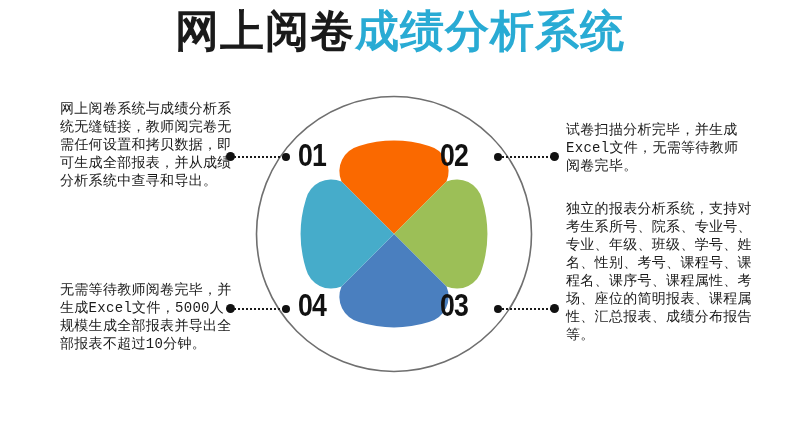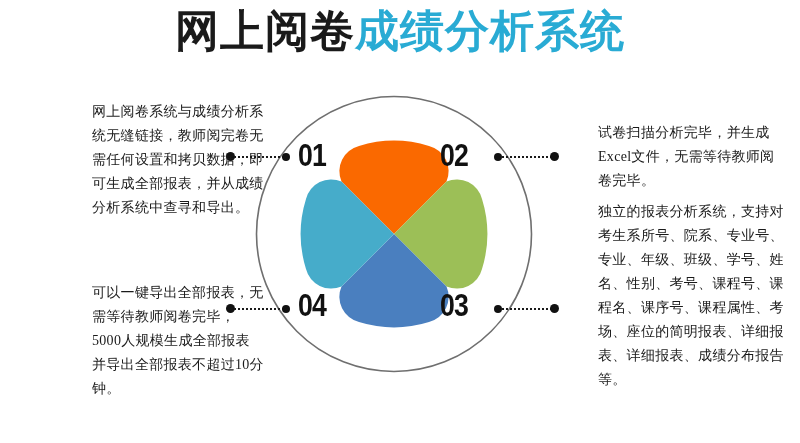--- a/index.html
+++ b/index.html
@@ -102,24 +102,23 @@
   #conn-03 { left: 494px; top: 303px; width: 66px; }
   #conn-03 .dot.left  { left: 0; }
   #conn-03 .dot.right { left: 56px; }
   #conn-03 .dashline  { left: 8px; width: 50px; }
 
   
   .txt {
     position: absolute;
     color: #1a1a1a;
     font-size: 14px;
-    line-height: 24px;
-    font-family: Liberation Serif, serif;
+    line-height: 18px;
+    font-family: Liberation Mono, monospace;
     letter-spacing: 0.3px;
-    margin-left: 32px;
   }
   #txt-01 { left: 60px; top: 100px;  width: 172px; text-align: left; }
   #txt-04 { left: 60px; top: 281px;  width: 172px; text-align: left; }
   #txt-02 { left: 566px; top: 121px; width: 186px; text-align: left; }
   #txt-03 { left: 566px; top: 200px; width: 190px; text-align: left; }
 </style>
 </head>
 <body>
 
 <div id="title">
@@ -192,15 +191,15 @@
   <span class="dashline"></span>
   <span class="dot right"></span>
 </div>
 <div class="conn" id="conn-03">
   <span class="dot small left"></span>
   <span class="dashline"></span>
   <span class="dot right"></span>
 </div>
 
 <div class="txt" id="txt-01">网上阅卷系统与成绩分析系统无缝链接，教师阅完卷无需任何设置和拷贝数据，即可生成全部报表，并从成绩分析系统中查寻和导出。</div>
-<div class="txt" id="txt-04">可以一键导出全部报表，无需等待教师阅卷完毕，5000人规模生成全部报表并导出全部报表不超过10分钟。</div>
+<div class="txt" id="txt-04">无需等待教师阅卷完毕，并生成Excel文件，5000人规模生成全部报表并导出全部报表不超过10分钟。</div>
 <div class="txt" id="txt-02">试卷扫描分析完毕，并生成Excel文件，无需等待教师阅卷完毕。</div>
-<div class="txt" id="txt-03">独立的报表分析系统，支持对考生系所号、院系、专业号、专业、年级、班级、学号、姓名、性别、考号、课程号、课程名、课序号、课程属性、考场、座位的简明报表、详细报表、详细报表、成绩分布报告等。</div>
+<div class="txt" id="txt-03">独立的报表分析系统，支持对考生系所号、院系、专业号、专业、年级、班级、学号、姓名、性别、考号、课程号、课程名、课序号、课程属性、考场、座位的简明报表、课程属性、汇总报表、成绩分布报告等。</div>
 
 </body></html>

